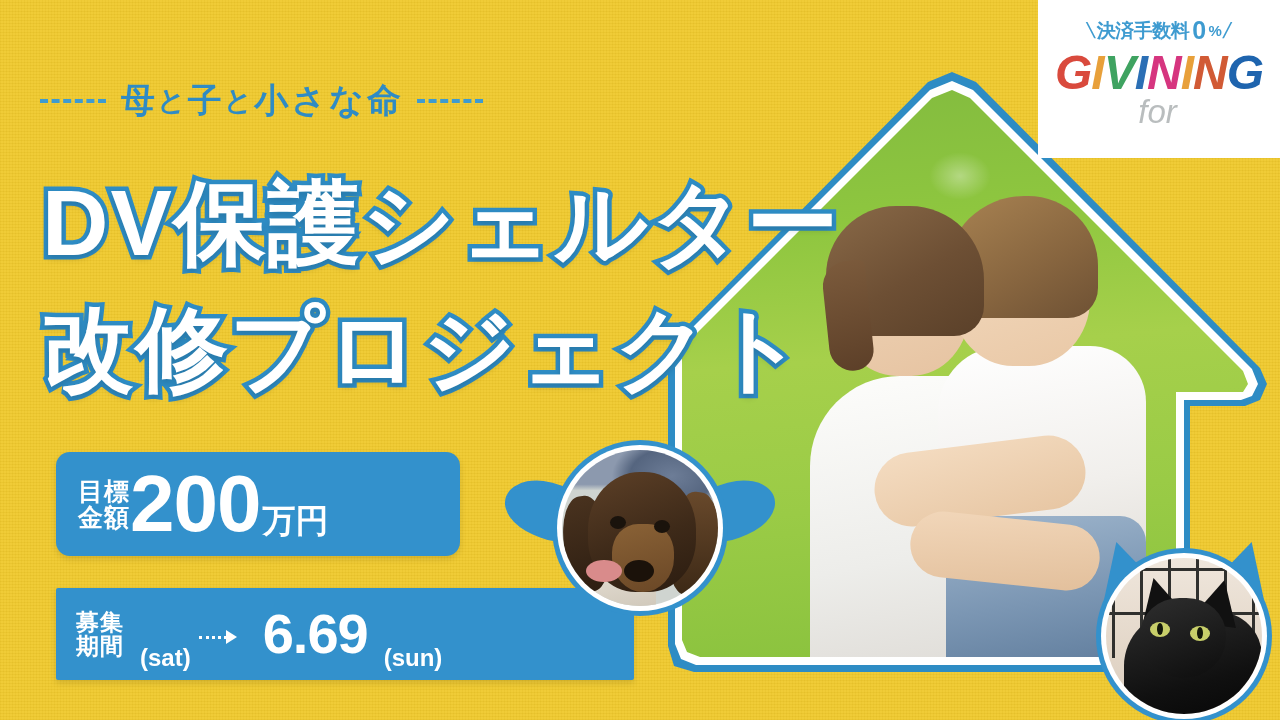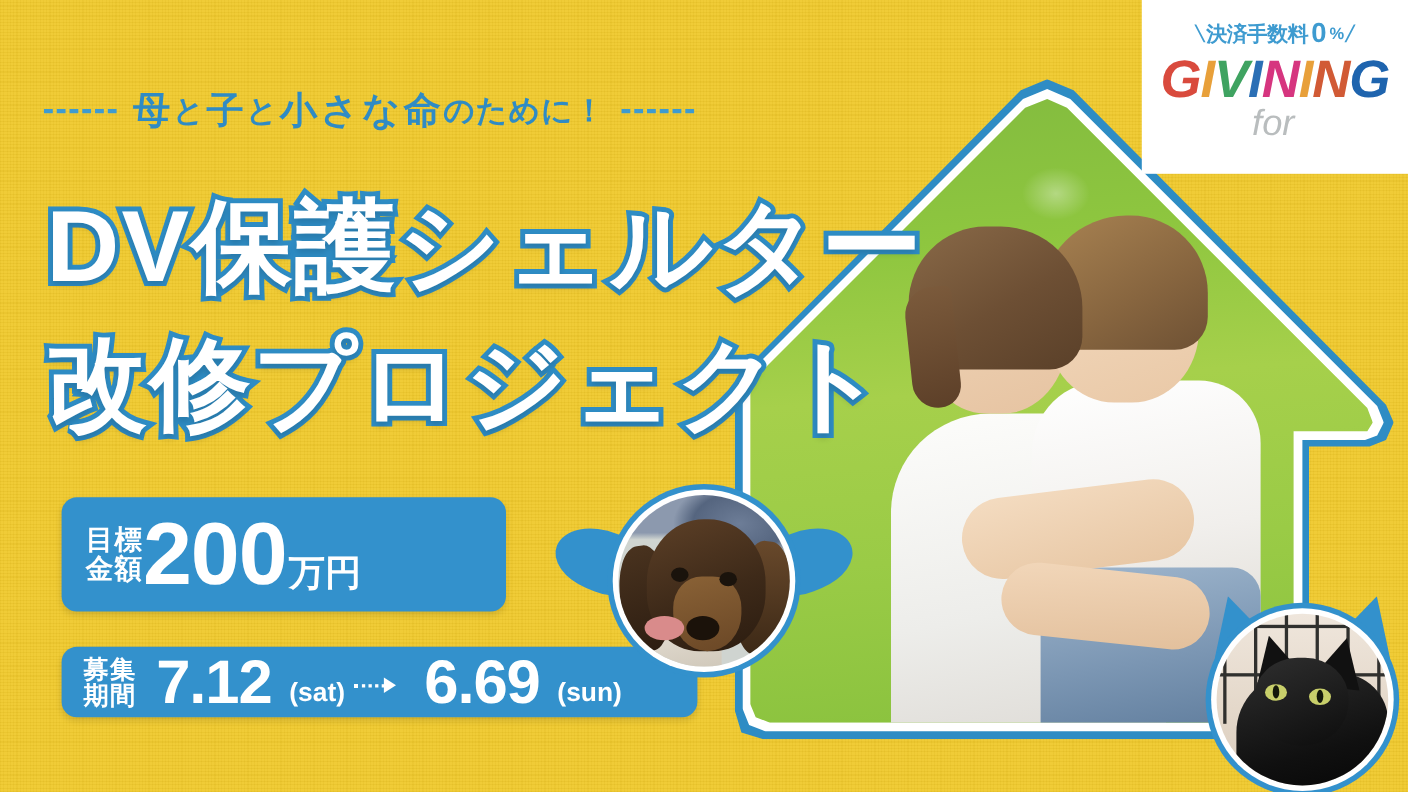--- a/index.html
+++ b/index.html
@@ -190,22 +190,22 @@
   .goal-amt{
     color:#fff;font-weight:bold;font-size:80px;line-height:1;
     letter-spacing:-1px;
   }
   .goal-unit{
     color:#fff;font-weight:bold;font-size:33px;align-self:flex-end;
     margin-bottom:12px;margin-left:2px;letter-spacing:0;
   }
 
   .date-box{
-    position:absolute;left:56px;top:588px;width:578px;height:64px;
-    background:#3391CC;border-radius:14px;display:flex;align-items:center;
+    position:absolute;left:56px;top:588px;width:578px;height:92px;
+    background:#3391CC;border-radius:2px;display:flex;align-items:center;
     box-shadow:0 3px 6px rgba(0,0,0,.12);
   }
   .date-label{
     margin-left:20px;color:#fff;font-weight:bold;font-size:23px;line-height:1.06;
     letter-spacing:1px;
   }
   .date-main{
     margin-left:18px;color:#fff;font-weight:bold;font-size:56px;line-height:1;
     letter-spacing:-1px;
   }
@@ -367,21 +367,20 @@
     <span class="dash"></span>
     <span class="tagline-text" id="tagline-text">
         <span class="hl">母</span>
         <span class="tagline-sm">と</span>
         <span class="hl">子</span>
         <span class="tagline-sm">と</span>
         <span class="hl">小</span>
         <span class="hl">さ</span>
         <span class="hl">な</span>
         <span class="hl">命</span>
-        <span class="tagline-sm">のために！</span>
       </span>
     <span class="dash"></span>
   </div>
 
   <div class="title title-2">改修プロジェクト</div>
   <div class="title title-1">DV保護シェルター</div>
 
   <div class="goal-box">
     <div class="goal-label">
       <div>目標</div>
@@ -389,21 +388,20 @@
     </div>
     <div class="goal-amt">200</div>
     <div class="goal-unit">万円</div>
   </div>
 
   <div class="date-box">
     <div class="date-label">
       <div>募集</div>
       <div>期間</div>
     </div>
-    <div class="date-main">7.12</div>
     <div class="date-dow">(sat)</div>
     <div class="arrow-wrap">
       <span class="arrow-dots"></span>
       <span class="arrow-head"></span>
     </div>
     <div class="date-main">6.69</div>
     <div class="date-dow">(sun)</div>
   </div>
 
   <div class="dog-wrap">

